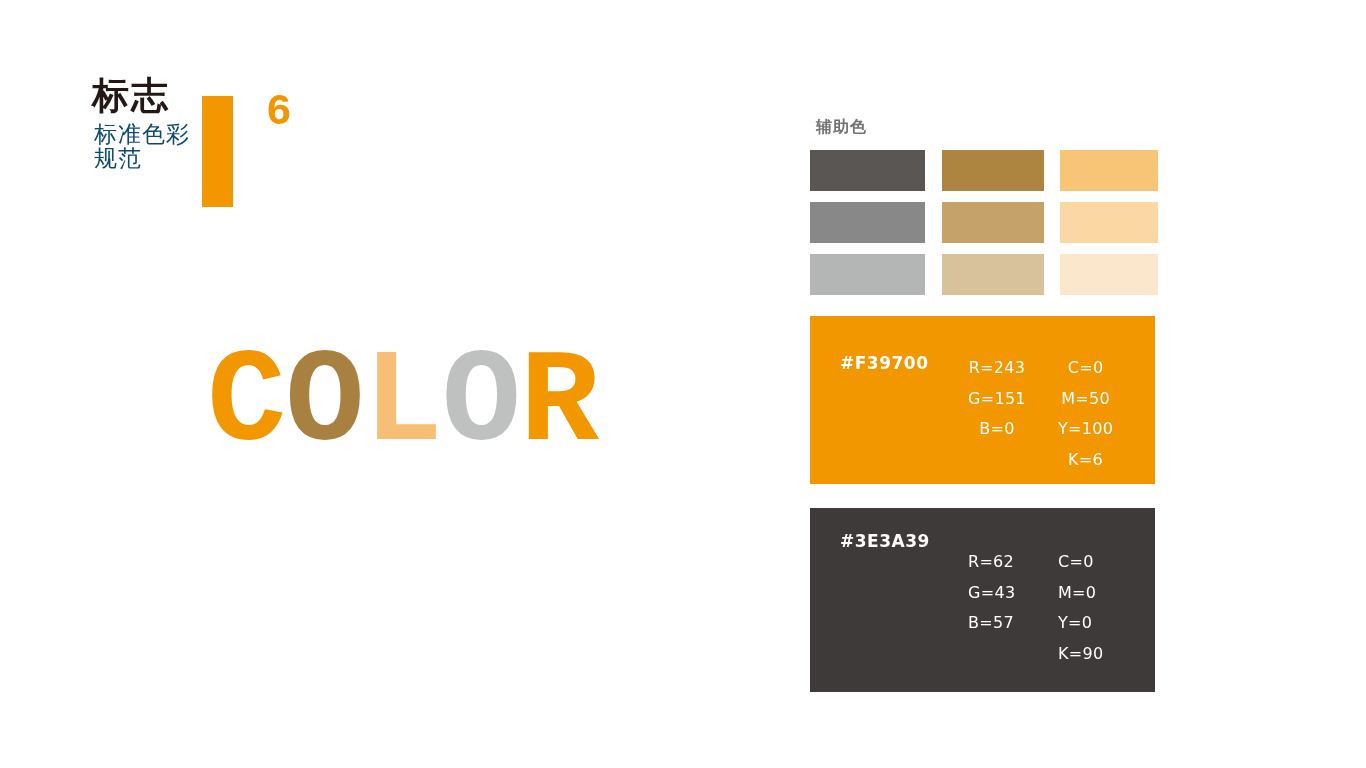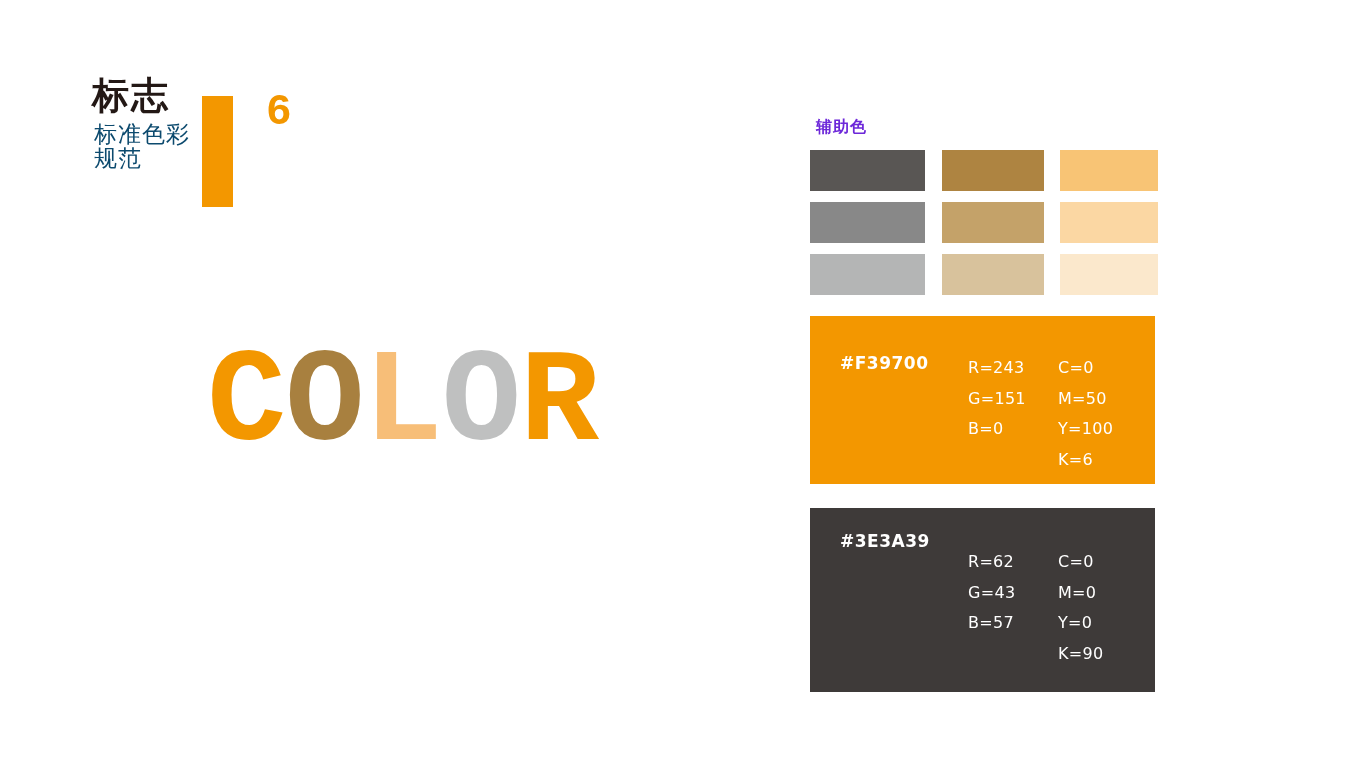--- a/index.html
+++ b/index.html
@@ -85,21 +85,21 @@
 
   
   #aux-label {
     position: absolute;
     left: 816px;
     top: 117px;
     font-family: "DejaVu Serif", "Liberation Serif", serif;
     font-weight: 700;
     font-size: 16px;
     line-height: 20px;
-    color: #6d28d9;
+    color: #737373;
     letter-spacing: 1px;
   }
   #swatch-grid {
     position: absolute;
     left: 810px;
     top: 150px;
     width: 348px;
     display: grid;
     grid-template-columns: 115px 1fr 102px 1fr 98px;
     grid-template-rows: 41px 11px 41px 11px 41px;
@@ -186,21 +186,21 @@
     <div class="grid-gap"></div>
     <div class="grid-gap"></div>
     <div class="grid-gap"></div>
     <div class="swatch" style="background: rgb(180, 181, 181);"></div>
     <div class="grid-gap"></div>
     <div class="swatch" style="background: rgb(216, 194, 156);"></div>
     <div class="grid-gap"></div>
     <div class="swatch" style="background: rgb(251, 232, 204);"></div>
   </div>
 
-<div class="info-panel" id="panel-primary" style="background: rgb(243, 151, 0);">
+<div class="info-panel" id="panel-primary" style="background: rgb(243, 151, 0); text-align: center;">
   <div class="panel-hex">#F39700</div>
   <div class="panel-col rgb">
       <div>R=243</div>
       <div>G=151</div>
       <div>B=0</div>
     </div>
   <div class="panel-col cmyk">
       <div>C=0</div>
       <div>M=50</div>
       <div>Y=100</div>

